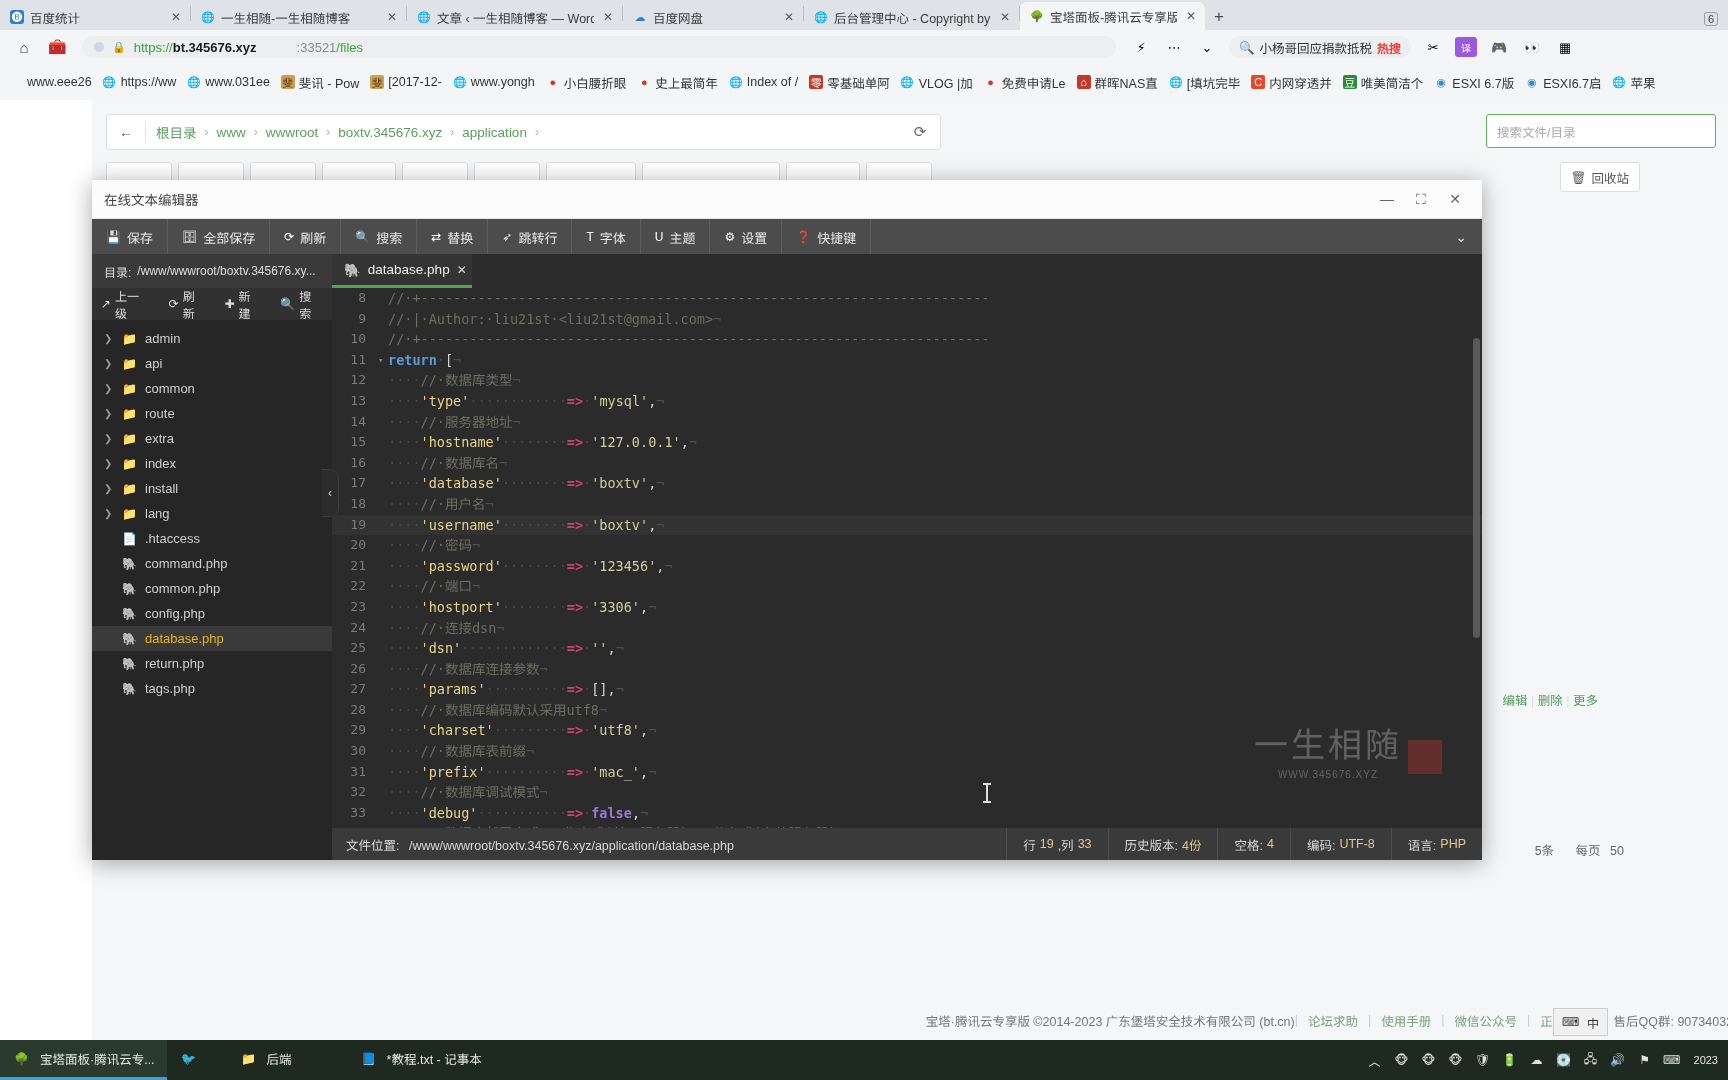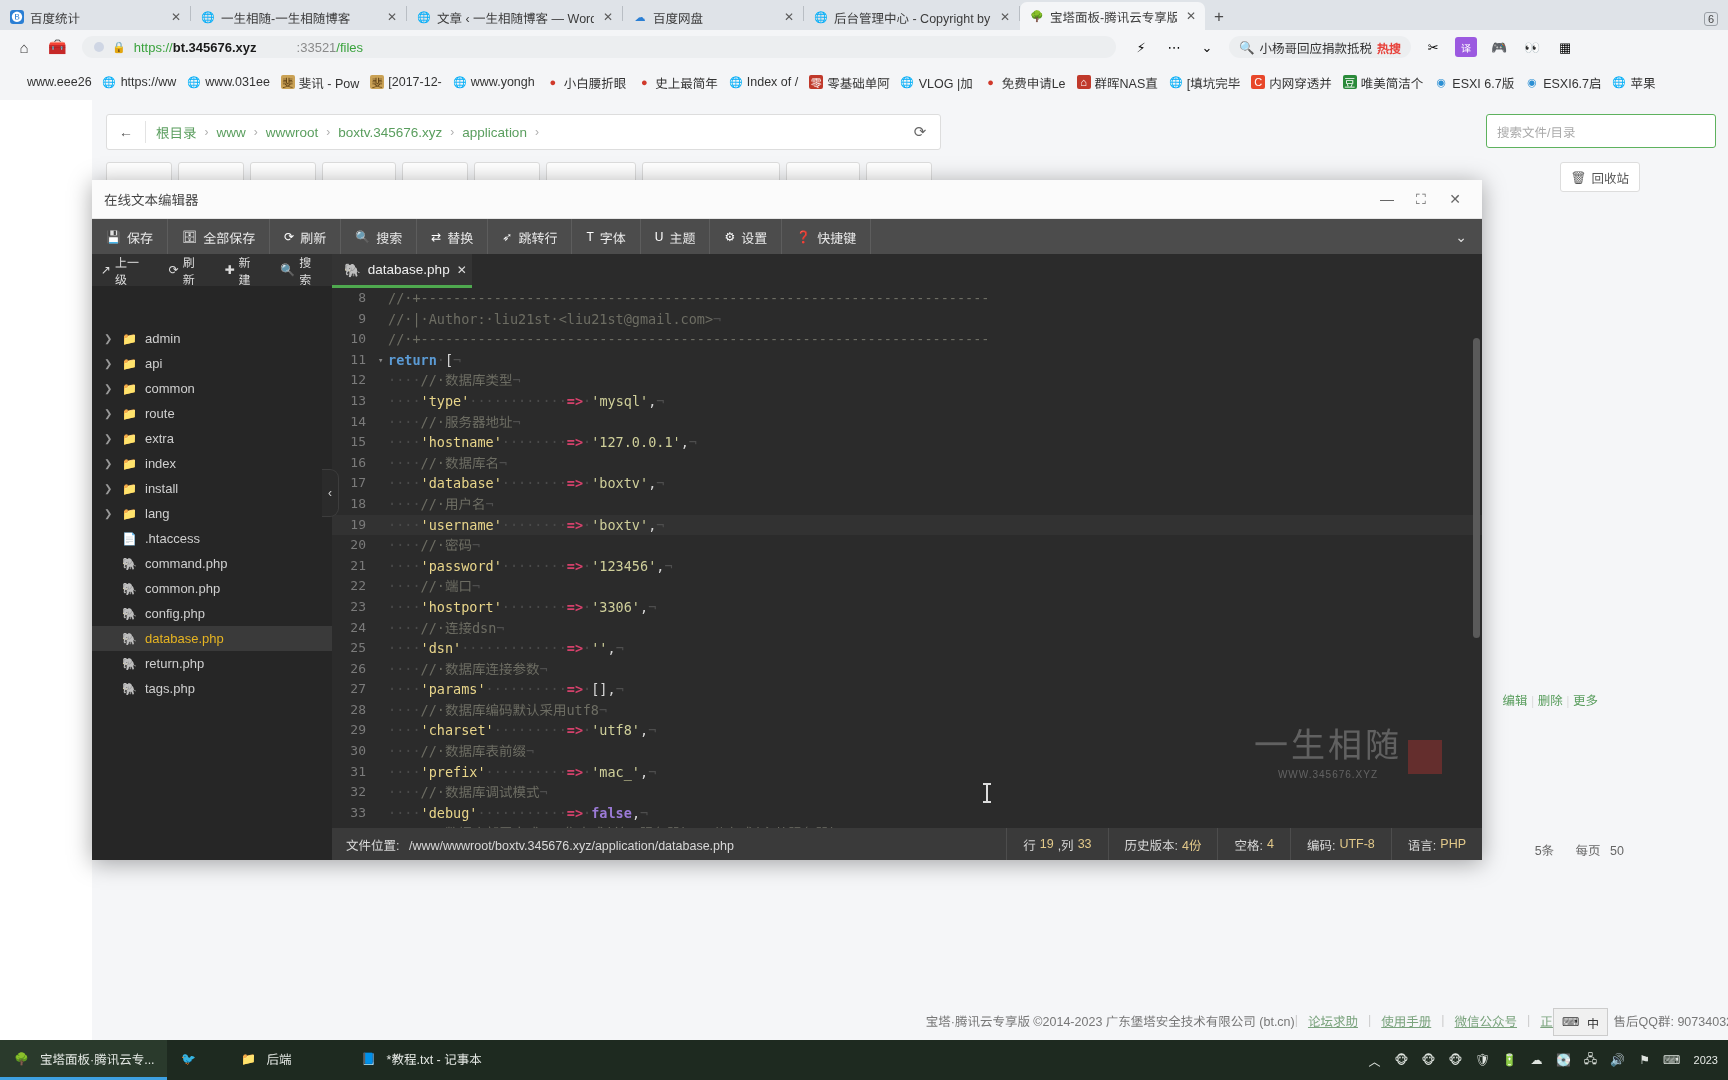--- a/index.html
+++ b/index.html
@@ -57,21 +57,21 @@
   #crumbs{display:flex;align-items:center;gap:0;padding-left:10px;font-size:13.5px;}
   #crumbs a{color:#5a9e5e;text-decoration:none;}
   #crumbs .sep{color:#b0b0b0;margin:0 8px;font-size:12px;}
   #crumb-refresh{margin-left:auto;width:40px;text-align:center;color:#666;font-size:15px;}
   #searchfile{position:absolute;right:12px;top:14px;width:230px;height:34px;border:1px solid #5eb25e;border-radius:3px;background:#fff;display:flex;align-items:center;padding:0 10px;box-sizing:border-box;font-size:12.5px;color:#aaa;}
   .ghost-btn{position:absolute;top:62px;height:30px;border:1px solid #ddd;border-radius:3px;background:#fff;}
   #recycle-btn{position:absolute;right:88px;top:62px;height:30px;border:1px solid #ddd;border-radius:3px;background:#fff;display:flex;align-items:center;gap:5px;padding:0 10px;font-size:12.5px;color:#555;box-sizing:border-box;}
   .tbl-note{position:absolute;color:#666;font-size:12.5px;}
   .tbl-link{color:#5a9e5e;}
   #footer{position:absolute;left:92px;bottom:0;width:1636px;height:40px;display:flex;align-items:center;justify-content:flex-end;gap:0;font-size:12.5px;color:#777;padding-left:12px;}
-  #footer .f-link{color:#7aa37d;margin:0 10px;text-decoration:underline;}
+  #footer .f-link{color:#7aa37d;margin:0 10px;}
   #footer .f-sep{color:#ccc;}
 
   
   #editor{position:absolute;left:92px;top:180px;width:1390px;height:680px;background:#2b2b2b;box-shadow:0 3px 22px rgba(0,0,0,.35);}
   #ed-titlebar{height:38px;background:#fbfbfb;border-bottom:1px solid #e6e6e6;display:flex;align-items:center;}
   #ed-title{padding-left:12px;font-size:13.5px;color:#444;}
   #ed-winbtns{margin-left:auto;display:flex;align-items:center;gap:0;padding-right:10px;}
   #ed-winbtns div{width:34px;height:38px;display:flex;align-items:center;justify-content:center;color:#666;font-size:14px;}
   #ed-toolbar{height:36px;background:#4c4c4c;display:flex;align-items:stretch;}
   .tbtn{display:flex;align-items:center;gap:6px;padding:0 14px;font-size:13px;color:#e8e8e8;border-right:1px solid #5d5d5d;}
@@ -417,20 +417,24 @@
       <div class="tbtn">
         <span class="ic">❓</span>
         <span>快捷键</span>
       </div>
       <div id="tb-caret">⌄</div>
     </div>
 
   <div id="ed-body">
 
     <div id="ed-sidebar">
+      <div id="sb-path">
+        <span style="margin-right:6px;">目录:</span>
+        <span>/www/wwwroot/boxtv.345676.xy...</span>
+      </div>
       <div id="sb-tools">
           <div>
             <span>↗</span>
             <span>上一级</span>
           </div>
           <div>
             <span>⟳</span>
             <span>刷新</span>
           </div>
           <div>

